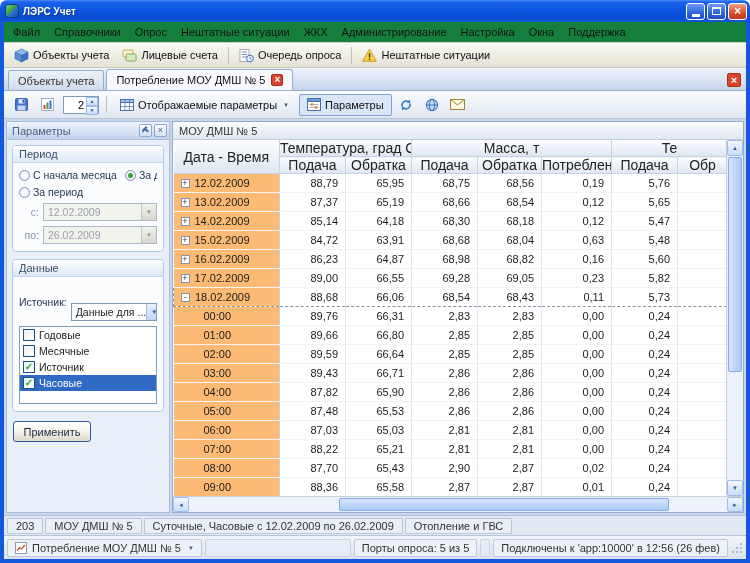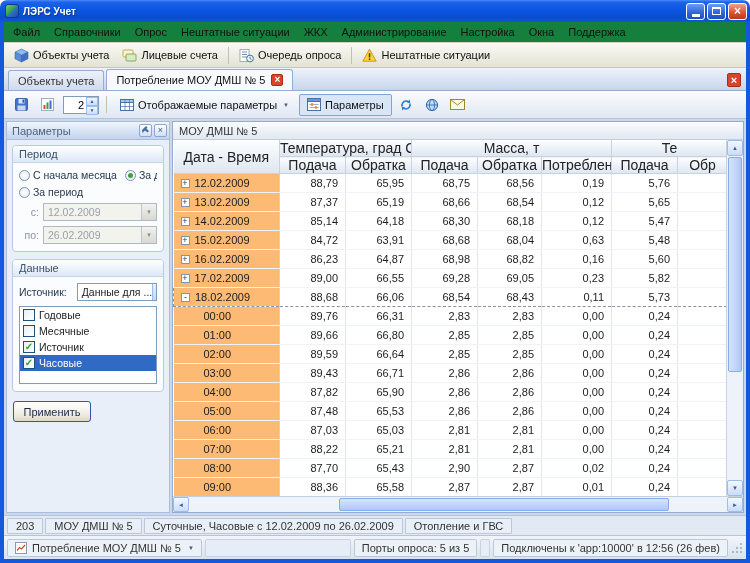--- a/index.html
+++ b/index.html
@@ -85,23 +85,23 @@
     background:radial-gradient(#FFFFFF,#E6ECF4); position:relative; }
   .rb.checked::after { content:""; position:absolute; left:2px; top:2px; width:5px; height:5px;
     border-radius:50%; background:#3FA23F; }
   .date-row { display:flex; align-items:center; gap:4px; font-size:10.5px; color:#8A93A2; }
   .date-label { width:20px; text-align:right; flex:none; }
   .date-field { flex:1; height:18px; border:1px solid #AFB8C6; background:#F3F3EE; display:flex;
     align-items:center; padding-left:4px; font-size:10.5px; color:#9AA0AC; }
   .date-field .arrow { margin-left:auto; width:15px; height:16px; flex:none; display:flex; align-items:center;
     justify-content:center; font-size:6px; color:#8A8F98; border-left:1px solid #C0C4CC;
     background:linear-gradient(#F2F2EE,#D8D8D0); }
-  .source-row { display:flex; align-items:center; gap:10px; font-size:10.5px; color:#283850; }
+  .source-row { display:flex; align-items:center; gap:4px; font-size:10.5px; color:#283850; }
   .combo { flex:1; height:18px; border:1px solid #7F9DB9; background:#fff; display:flex; align-items:center;
-    padding-left:4px; font-size:10.5px; color:#222; overflow:hidden; white-space:nowrap; }
+    padding-left:4px; font-size:10.5px; color:#222; overflow:hidden; white-space:nowrap;margin-top:20px; }
   .combo .arrow { margin-left:auto; width:15px; height:16px; flex:none; display:flex; align-items:center;
     justify-content:center; font-size:6px; color:#2C5AA0; border-left:1px solid #9DBCEC;
     background:linear-gradient(#E9F1FE,#BDD6FA); }
   .listbox { height:78px; border:1px solid #7F9DB9; background:#fff; overflow:hidden; }
   .list-item { display:flex; align-items:center; gap:4px; height:16px; padding:0 3px;
     font-size:10.5px; color:#222; }
   .list-item.selected { background:#316AC5; color:#fff; }
   .checkbox { width:12px; height:12px; flex:none; border:1px solid #1C5180;
     background:linear-gradient(135deg,#E9EFF6,#FFFFFF); font-size:10px; line-height:10px;
     text-align:center; color:#2AA32A; font-weight:bold; }

